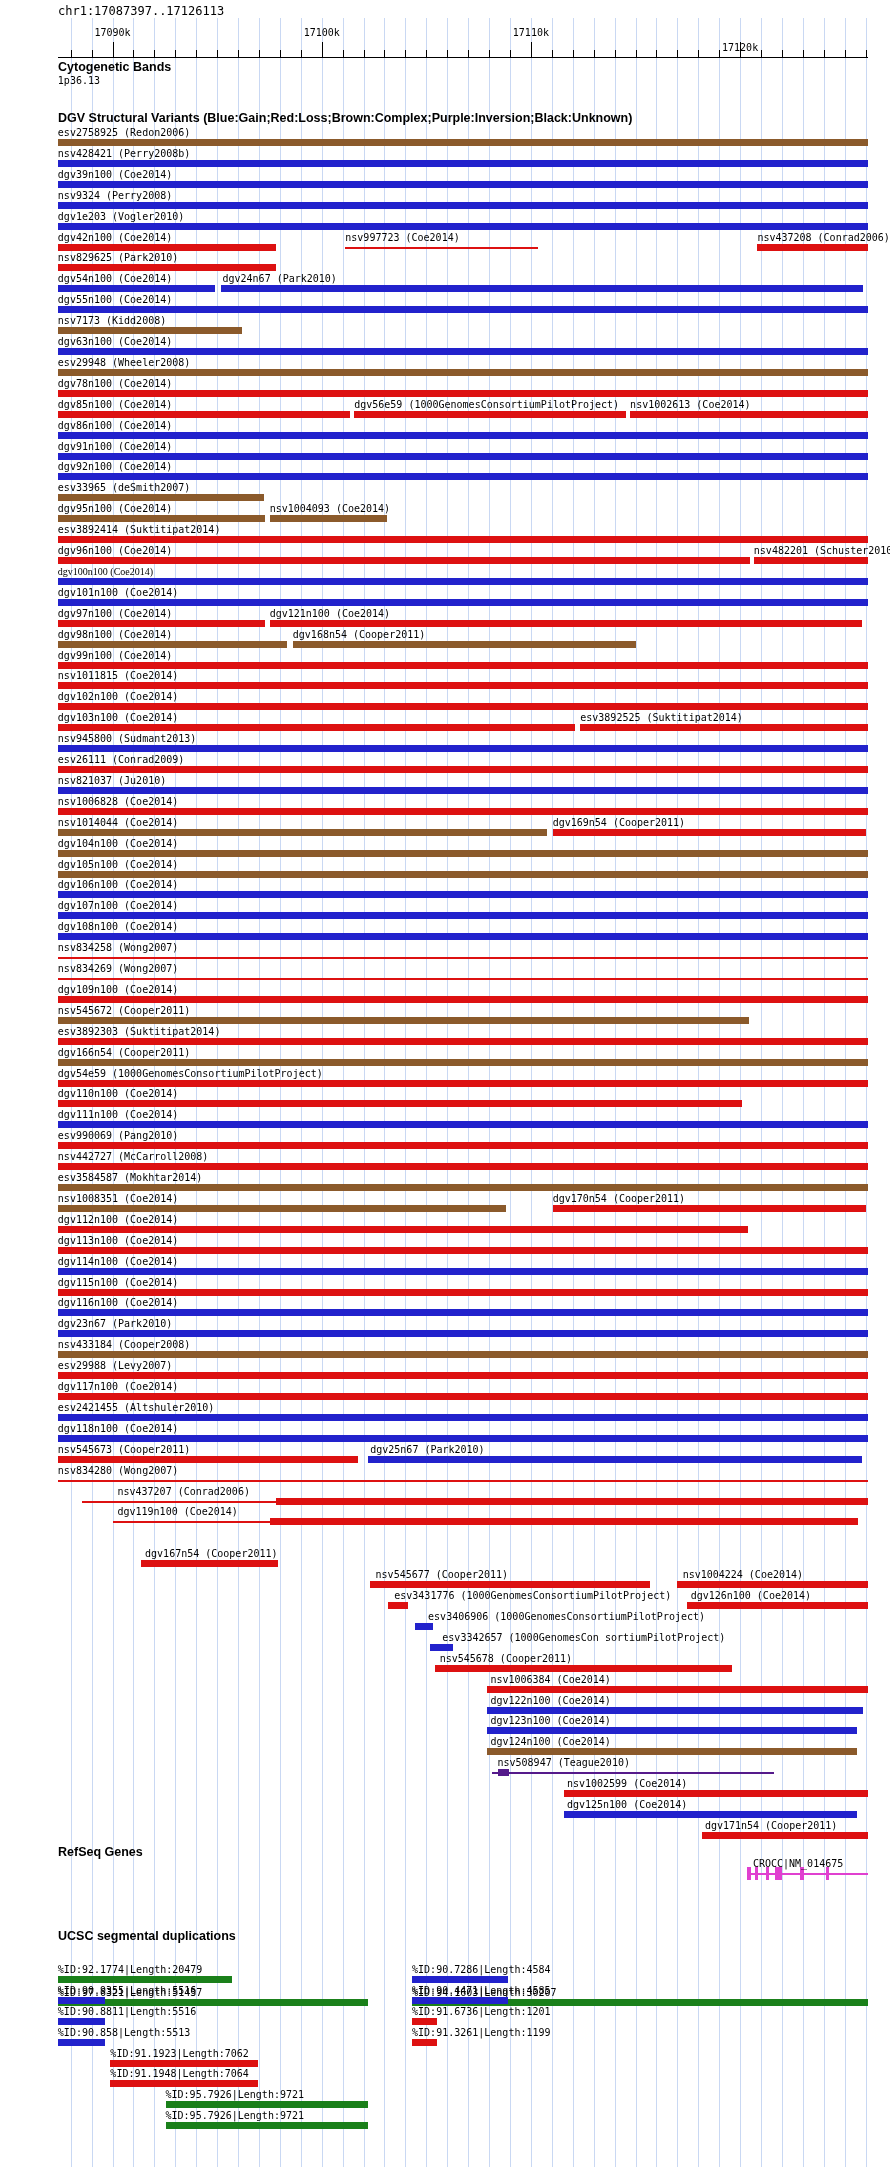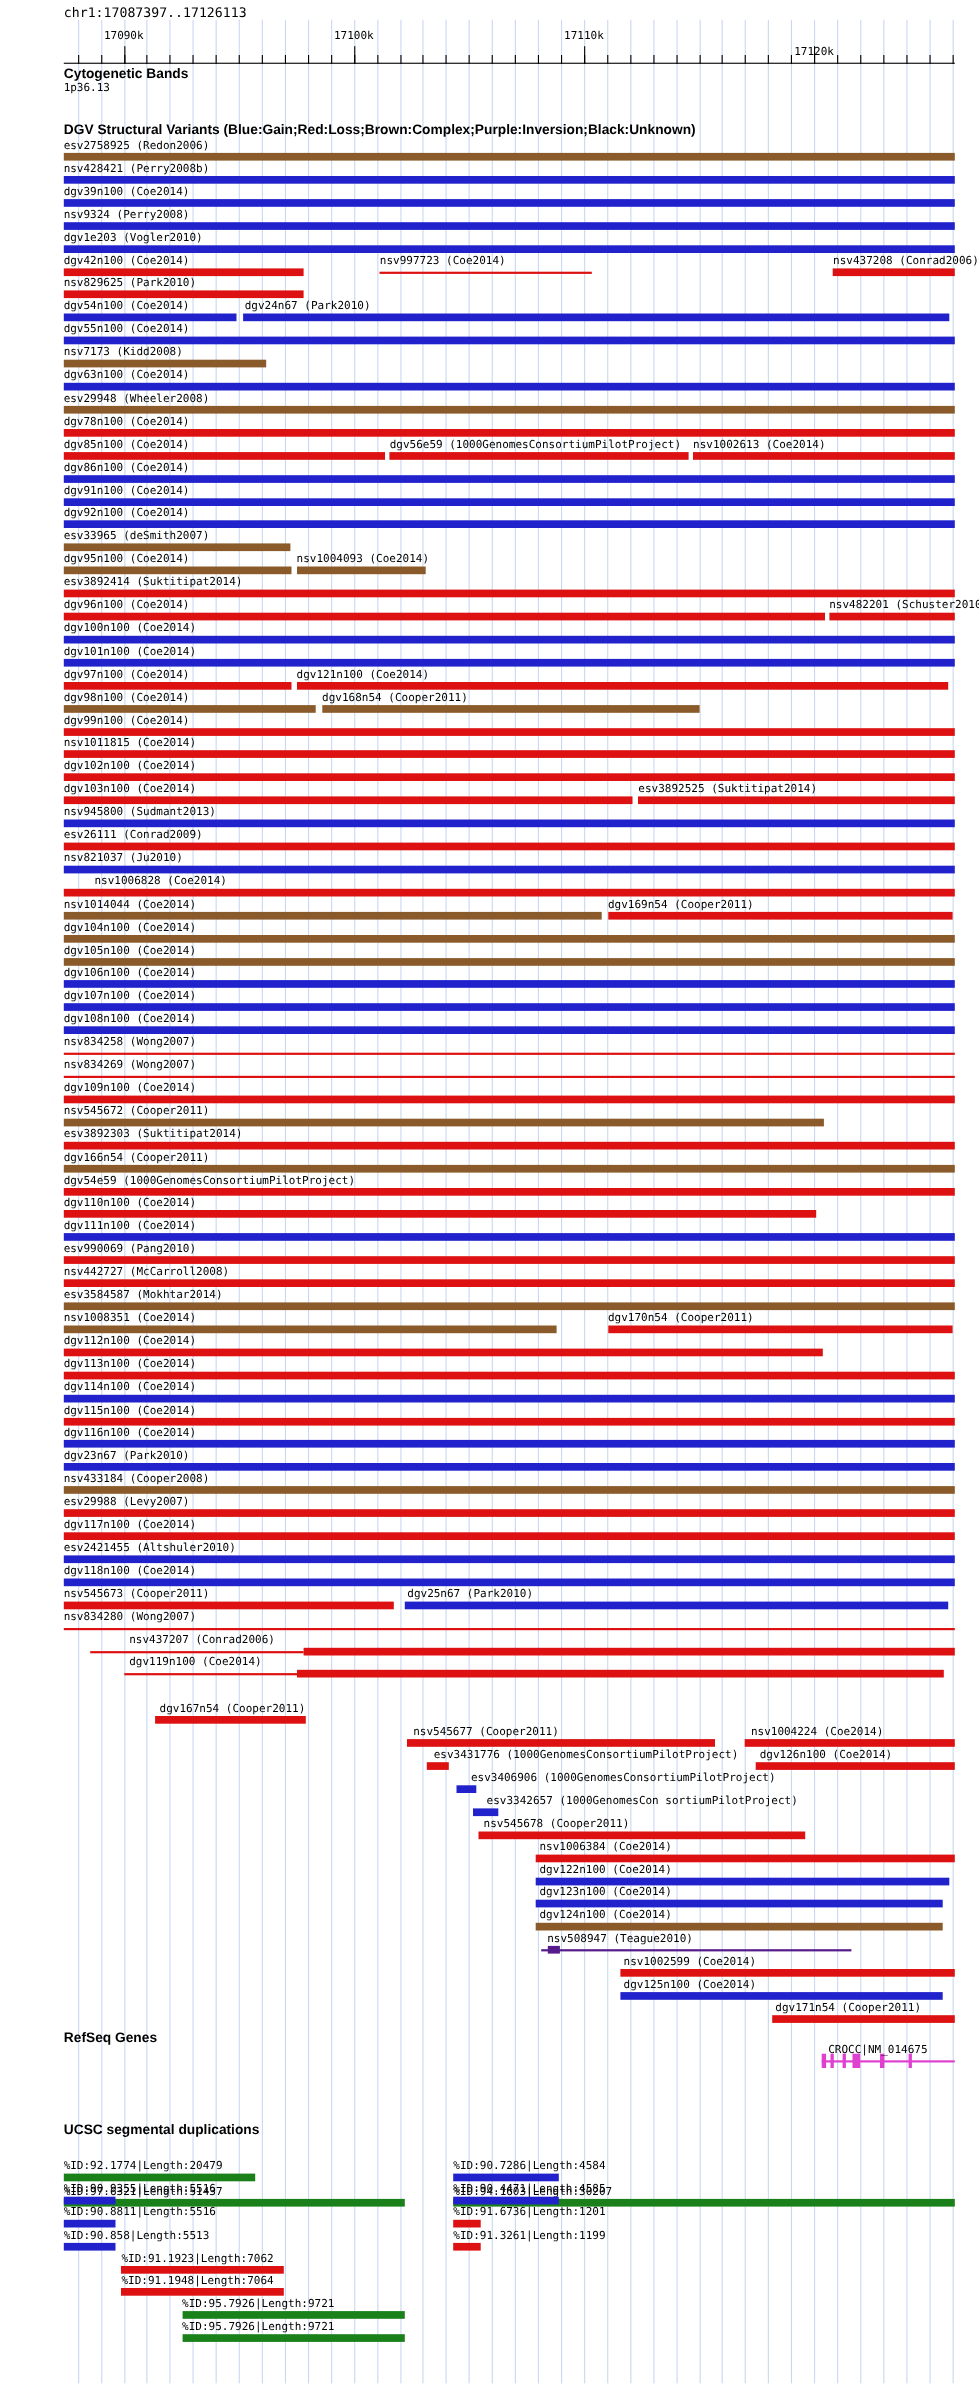--- a/index.html
+++ b/index.html
@@ -212,21 +212,21 @@
     <div class="feature-row" style="top: 524.1px;">
       <div class="feature-bar" style="left: 6.5%; width: 91%; background: rgb(221, 17, 17);"></div>
       <div class="feature-label" style="left: 6.5%;">esv3892414 (Suktitipat2014)</div>
     </div>
     <div class="feature-row" style="top: 545px;">
       <div class="feature-bar" style="left: 6.5%; width: 77.8%; background: rgb(221, 17, 17);"></div>
       <div class="feature-label" style="left: 6.5%;">dgv96n100 (Coe2014)</div>
       <div class="feature-bar" style="left: 84.7%; width: 12.8%; background: rgb(221, 17, 17);"></div>
       <div class="feature-label" style="left: 84.7%;">nsv482201 (Schuster2010)</div>
     </div>
-    <div class="feature-row" style="top: 565.9px;">
+    <div class="feature-row" style="top: 565.9px; font-family: Liberation Serif, serif;">
       <div class="feature-bar" style="left: 6.5%; width: 91%; background: rgb(34, 34, 204);"></div>
       <div class="feature-label" style="left: 6.5%;">dgv100n100 (Coe2014)</div>
     </div>
     <div class="feature-row" style="top: 586.8px;">
       <div class="feature-bar" style="left: 6.5%; width: 91%; background: rgb(34, 34, 204);"></div>
       <div class="feature-label" style="left: 6.5%;">dgv101n100 (Coe2014)</div>
     </div>
     <div class="feature-row" style="top: 607.7px;">
       <div class="feature-bar" style="left: 6.5%; width: 23.3%; background: rgb(221, 17, 17);"></div>
       <div class="feature-label" style="left: 6.5%;">dgv97n100 (Coe2014)</div>
@@ -264,21 +264,21 @@
     <div class="feature-row" style="top: 754px;">
       <div class="feature-bar" style="left: 6.5%; width: 91%; background: rgb(221, 17, 17);"></div>
       <div class="feature-label" style="left: 6.5%;">esv26111 (Conrad2009)</div>
     </div>
     <div class="feature-row" style="top: 774.9px;">
       <div class="feature-bar" style="left: 6.5%; width: 91%; background: rgb(34, 34, 204);"></div>
       <div class="feature-label" style="left: 6.5%;">nsv821037 (Ju2010)</div>
     </div>
     <div class="feature-row" style="top: 795.8px;">
       <div class="feature-bar" style="left: 6.5%; width: 91%; background: rgb(221, 17, 17);"></div>
-      <div class="feature-label" style="left: 6.5%; margin-left: 28px;">nsv1006828 (Coe2014)</div>
+      <div class="feature-label" style="left: 6.5%;">nsv1006828 (Coe2014)</div>
     </div>
     <div class="feature-row" style="top: 816.7px;">
       <div class="feature-bar" style="left: 6.5%; width: 55%; background: rgb(139, 90, 43);"></div>
       <div class="feature-label" style="left: 6.5%;">nsv1014044 (Coe2014)</div>
       <div class="feature-bar" style="left: 62.1%; width: 35.2%; background: rgb(221, 17, 17);"></div>
       <div class="feature-label" style="left: 62.1%;">dgv169n54 (Cooper2011)</div>
     </div>
     <div class="feature-row" style="top: 837.6px;">
       <div class="feature-bar" style="left: 6.5%; width: 91%; background: rgb(139, 90, 43);"></div>
       <div class="feature-label" style="left: 6.5%;">dgv104n100 (Coe2014)</div>

